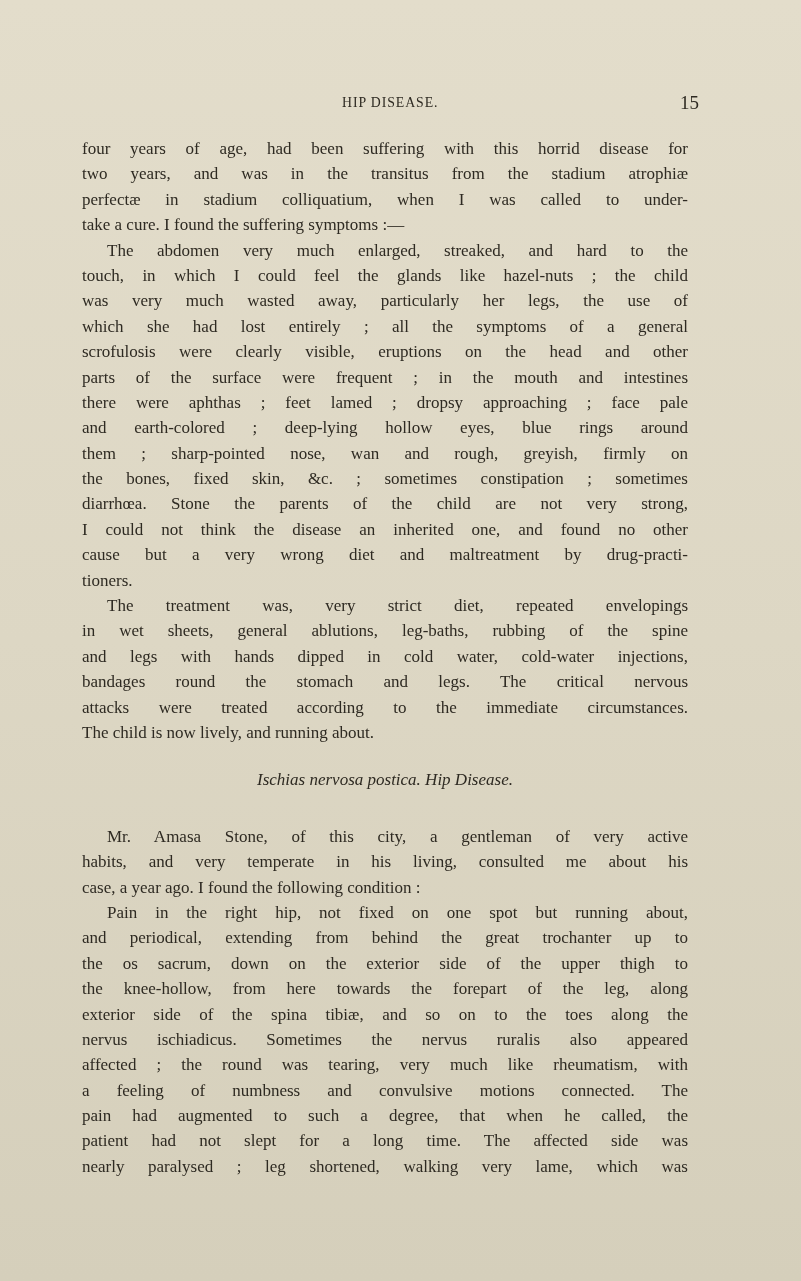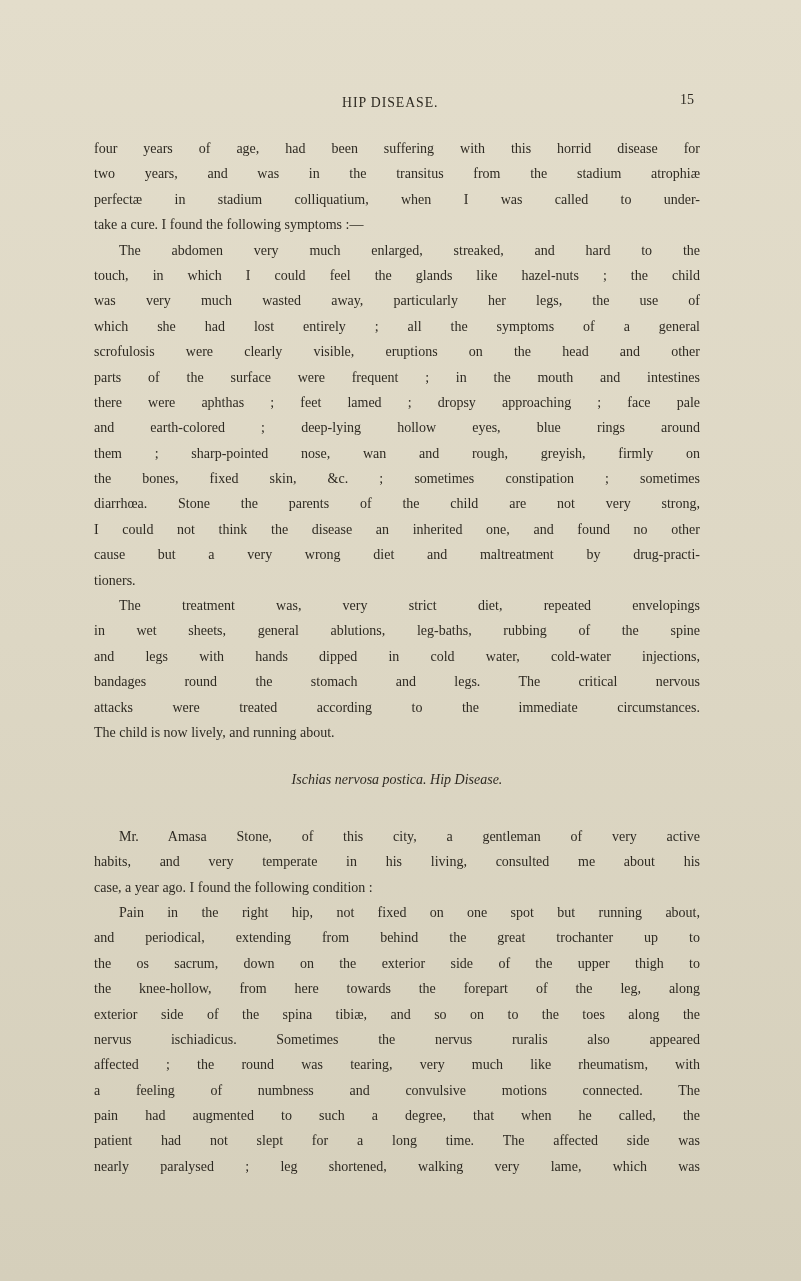--- a/index.html
+++ b/index.html
@@ -33,28 +33,28 @@
     top: 2px;
     font-size: 15px;
     letter-spacing: 1px;
     transform: scaleX(0.92);
     transform-origin: left;
   }
   .page-number {
     position: absolute;
     left: 680px;
     top: 0;
-    font-size: 14px;
+    font-size: 19px;
   }
   .body-text {
     position: absolute;
-    left: 94px;
+    left: 82px;
     top: 136px;
     width: 606px;
-    font-size: 14px;
+    font-size: 17px;
     line-height: 25.4px;
   }
   .line {
     display: block;
     white-space: nowrap;
     text-align: justify;
     text-align-last: justify;
     width: 606px;
     height: 25.4px;
   }
@@ -82,21 +82,21 @@
     <span class="running-title">HIP DISEASE.</span>
     <span class="page-number">15</span>
   </div>
 
   <div class="body-text">
 
     <div>
       <span class="line">four years of age, had been suffering with this horrid disease for</span>
       <span class="line">two years, and was in the transitus from the stadium atrophiæ</span>
       <span class="line">perfectæ in stadium colliquatium, when I was called to under-</span>
-      <span class="line last">take a cure.  I found the following symptoms :—</span>
+      <span class="line last">take a cure.  I found the suffering symptoms :—</span>
     </div>
 
     <div>
       <span class="line indent">The abdomen very much enlarged, streaked, and hard to the</span>
       <span class="line">touch, in which I could feel the glands like hazel-nuts ; the child</span>
       <span class="line">was very much wasted away, particularly her legs, the use of</span>
       <span class="line">which she had lost entirely ; all the symptoms of a general</span>
       <span class="line">scrofulosis were clearly visible, eruptions on the head and other</span>
       <span class="line">parts of the surface were frequent ; in the mouth and intestines</span>
       <span class="line">there were aphthas ; feet lamed ; dropsy approaching ; face pale</span>

